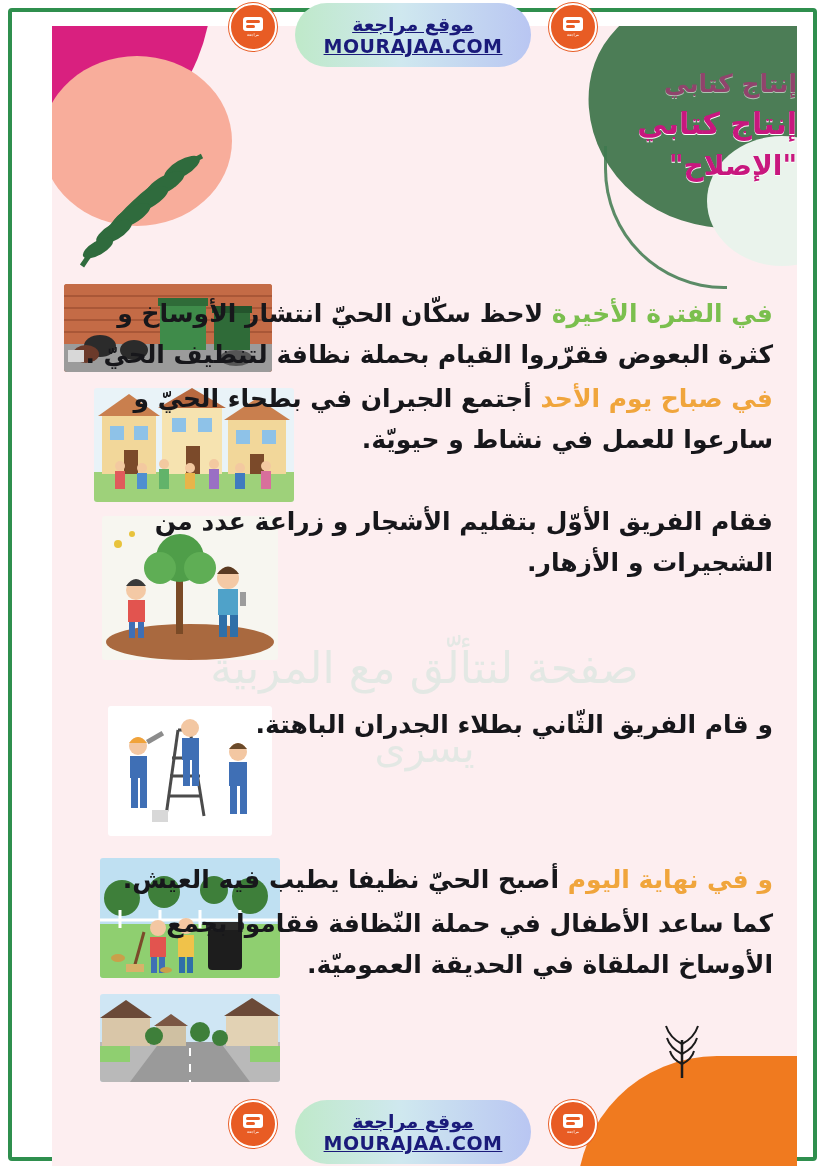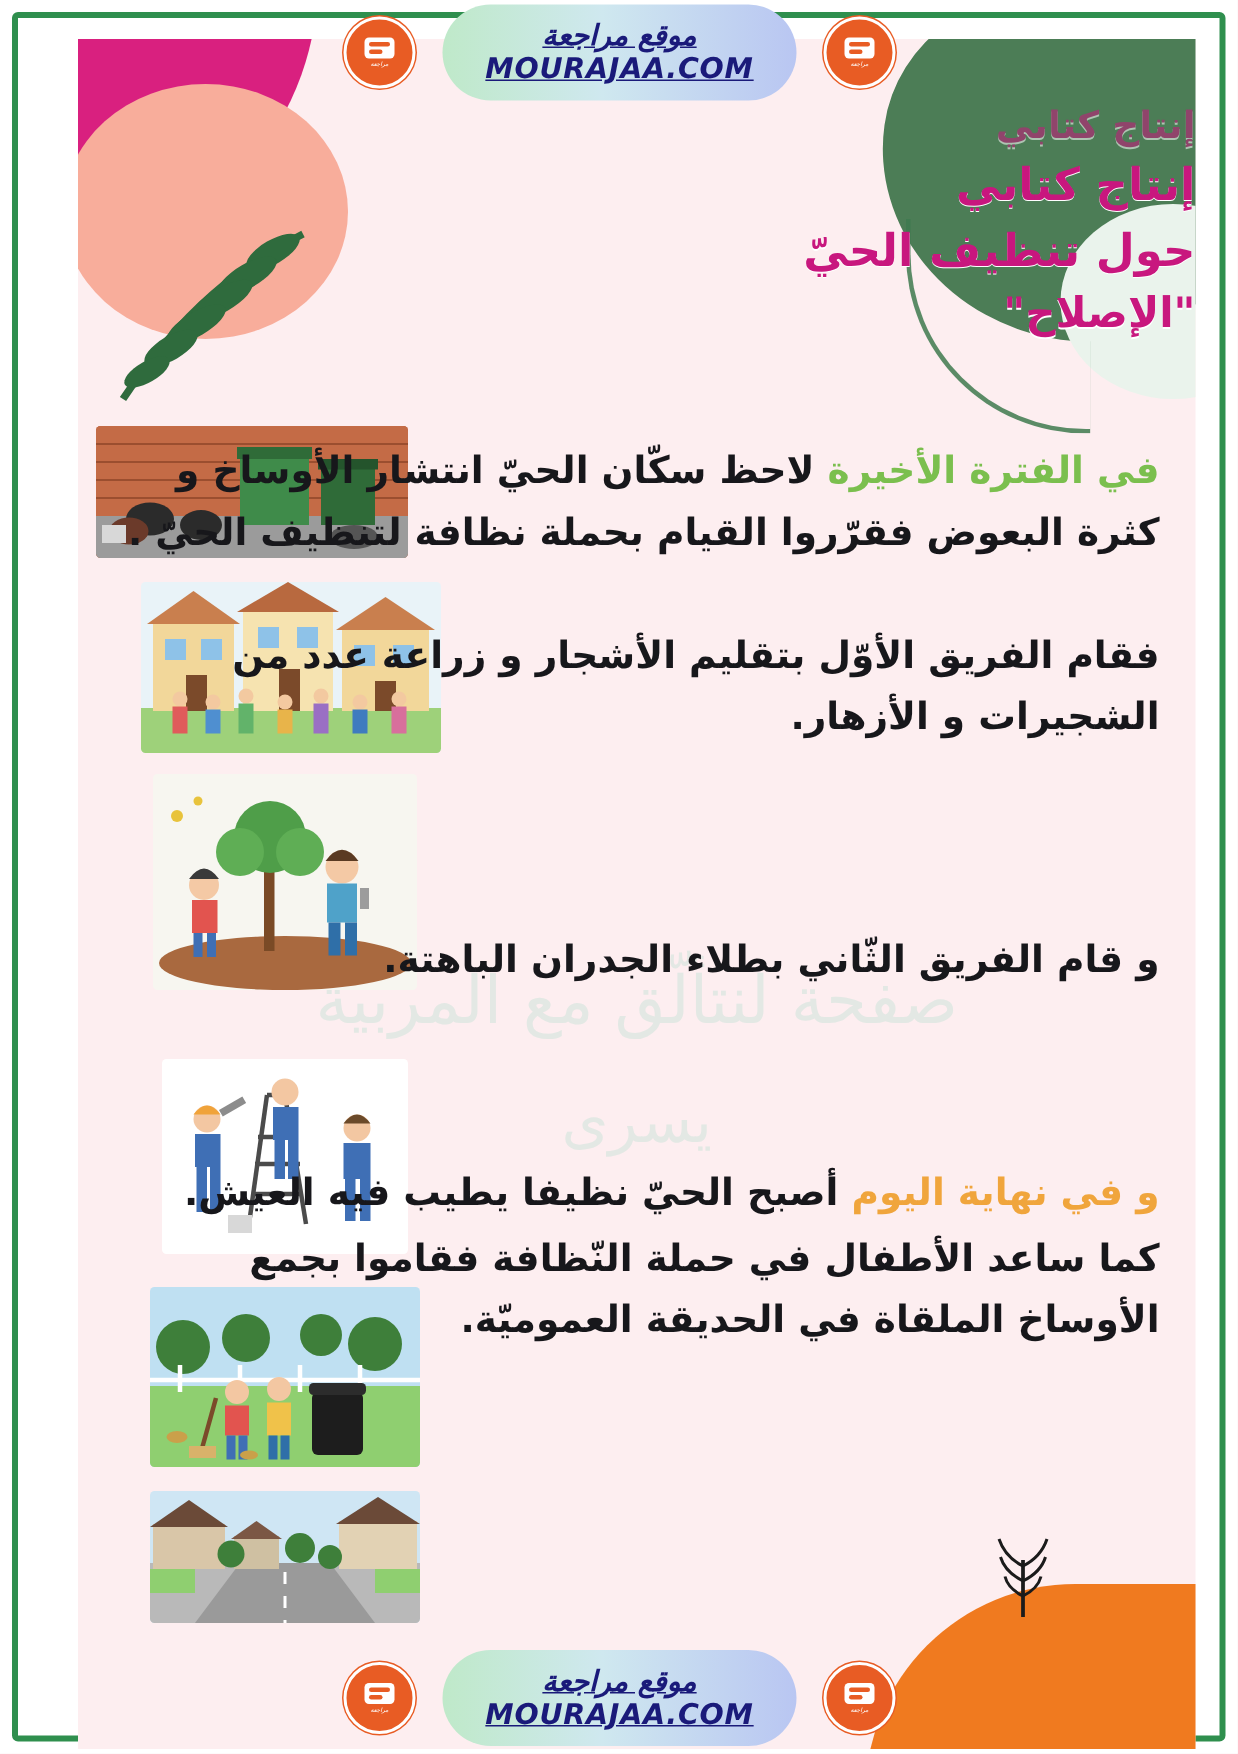--- a/index.html
+++ b/index.html
@@ -115,21 +115,21 @@
   }
   .logo .mark:before{
     content:"";position:absolute;left:3px;top:3px;width:14px;height:3px;background:#e85c24;border-radius:2px;
   }
   .logo .mark:after{
     content:"";position:absolute;left:3px;top:8px;width:9px;height:3px;background:#e85c24;border-radius:2px;
   }
   .logo .cap{font-size:4px;line-height:1;}
   .top-banner{left:228px;top:2px;width:370px;}
   .bottom-banner{left:228px;bottom:4px;width:370px;}
-  .banner-row{display:flex;align-items:center;gap:18px;font-style:italic;}
+  .banner-row{display:flex;gap:18px;}
   .sig-plant{
     position:absolute;right:86px;bottom:86px;width:58px;height:60px;
   }
 </style>
 </head>
 <body>
 
 <div class="page">
   <div class="frame">
     <div class="sheet">
@@ -154,21 +154,20 @@
       </svg>
 
       <div class="watermark">
         <div class="wm1">صفحة لنتألّق مع المربية</div>
         <div class="wm2">يسرى</div>
       </div>
 
       <div class="title-block">
         <div class="t0">إنتاج كتابي</div>
         <div class="t1">إنتاج كتابي</div>
-        <div class="t2">حول تنظيف الحيّ</div>
         <div class="t3">"الإصلاح"</div>
       </div>
 
       <div class="pic" style="left:12px;top:258px;width:208px;height:88px;">
         <svg viewBox="0 0 208 88">
           <rect width="208" height="88" fill="#b9603e"></rect>
           <g fill="#c46b46">
             <rect x="0" y="0" width="208" height="60"></rect>
           </g>
           <g stroke="#8e4529" stroke-width="1">
@@ -373,20 +372,23 @@
           <g stroke="#ffffff" stroke-width="2" stroke-dasharray="8 8">
             <line x1="90" y1="54" x2="90" y2="88"></line>
           </g>
         </svg>
       </div>
 
       <div class="body-text">
         <p class="para">
           <span class="hl-green">في الفترة الأخيرة</span><span> لاحظ سكّان الحيّ انتشار الأوساخ و كثرة البعوض فقرّروا القيام بحملة نظافة لتنظيف الحيّ .</span>
         </p>
+        <p class="para">
+          <span class="hl-orange">في صباح يوم الأحد</span><span> أجتمع الجيران في بطحاء الحيّ و سارعوا للعمل في نشاط  و حيويّة.</span>
+        </p>
         <div class="gap"></div>
         <p class="para">
           <span>فقام الفريق الأوّل بتقليم الأشجار و زراعة عدد من الشجيرات و الأزهار.</span>
         </p>
         <div class="gap" style="height:118px;"></div>
         <p class="para">
           <span>و قام الفريق الثّاني بطلاء الجدران  الباهتة.</span>
         </p>
         <div class="gap" style="height:110px;"></div>
         <p class="para">

